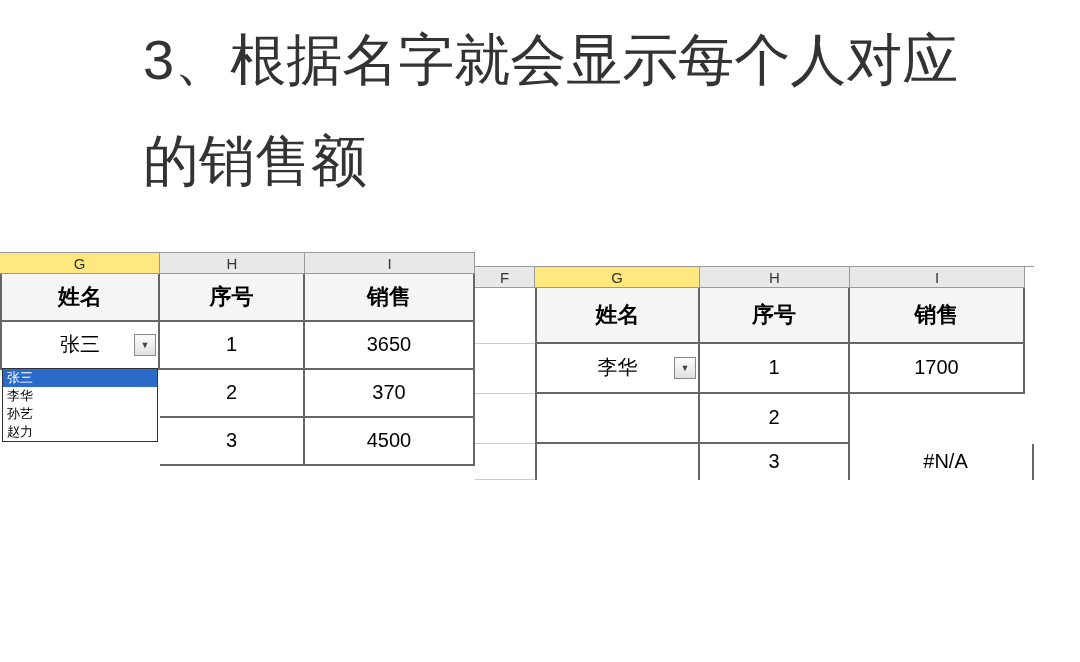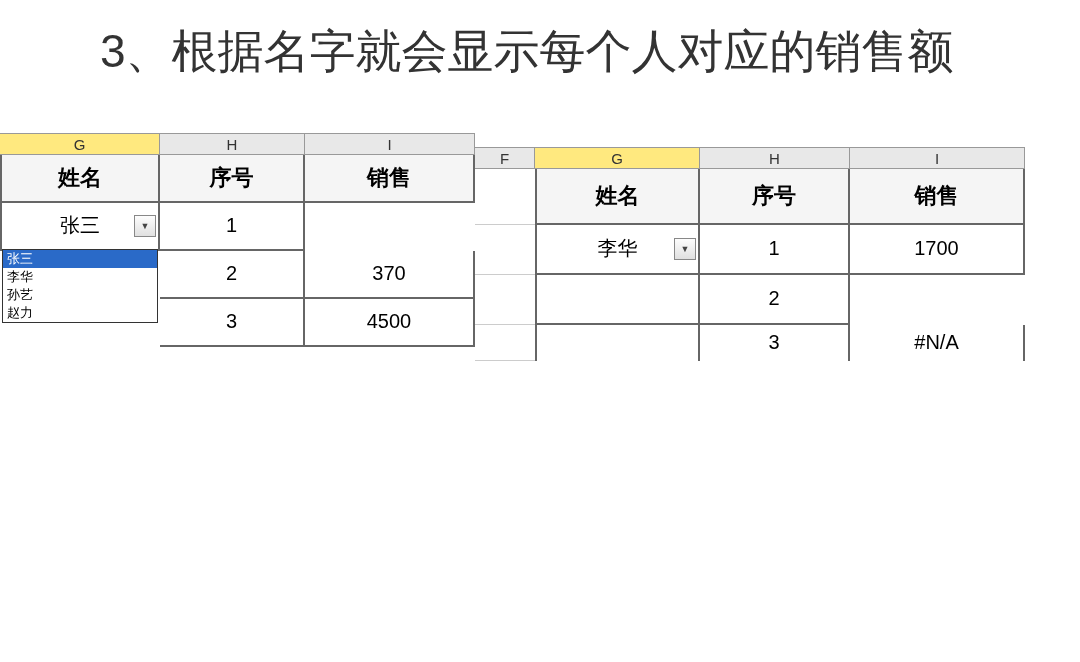--- a/index.html
+++ b/index.html
@@ -5,24 +5,25 @@
     * { box-sizing: border-box; margin: 0; padding: 0; }
     body {
       font-family: "Microsoft YaHei", "SimSun", sans-serif;
       background: #fff;
       width: 1080px;
       height: 662px;
       overflow: hidden;
     }
     .instruction {
       padding: 10px 100px 40px 100px;
-      font-size: 46px;
+      font-size: 56px;
       line-height: 1.8;
       color: #333;
       font-weight: 300;
+      margin-left: 43px;
     }
     .tables-container {
       display: flex;
       gap: 0;
       align-items: flex-start;
       padding-left: 0;
     }
     .spreadsheet {
       position: relative;
     }
@@ -155,20 +156,21 @@
             <span>▼</span>
           </div>
           <div class="dropdown-list">
             <div class="dropdown-item selected">张三</div>
             <div class="dropdown-item">李华</div>
             <div class="dropdown-item">孙艺</div>
             <div class="dropdown-item">赵力</div>
           </div>
         </div>
         <div class="data-cell col-h">1</div>
+        <div class="data-cell col-i">3650</div>
       </div>
       <div class="data-row offset-row">
         <div class="data-cell col-h">2</div>
         <div class="data-cell col-i">370</div>
       </div>
       <div class="data-row offset-row">
         <div class="data-cell col-h">3</div>
         <div class="data-cell col-i">4500</div>
       </div>
     </div>
@@ -201,18 +203,18 @@
       </div>
       <div class="data-row">
         <div class="spacer-f"></div>
         <div class="data-cell first-col col-g"></div>
         <div class="data-cell col-h">2</div>
       </div>
       <div class="data-row" style="height:36px;">
         <div class="spacer-f"></div>
         <div class="data-cell first-col col-g" style="border-bottom:none;"></div>
         <div class="data-cell col-h" style="border-bottom:none;">3</div>
-        <div class="data-cell col-i" style="border-bottom:none;">#N/A</div>
+        <div class="data-cell col-i" style="border-bottom:none;margin-left:9px;">#N/A</div>
       </div>
     </div>
   </div>
 
 </div>
 
 </body></html>

